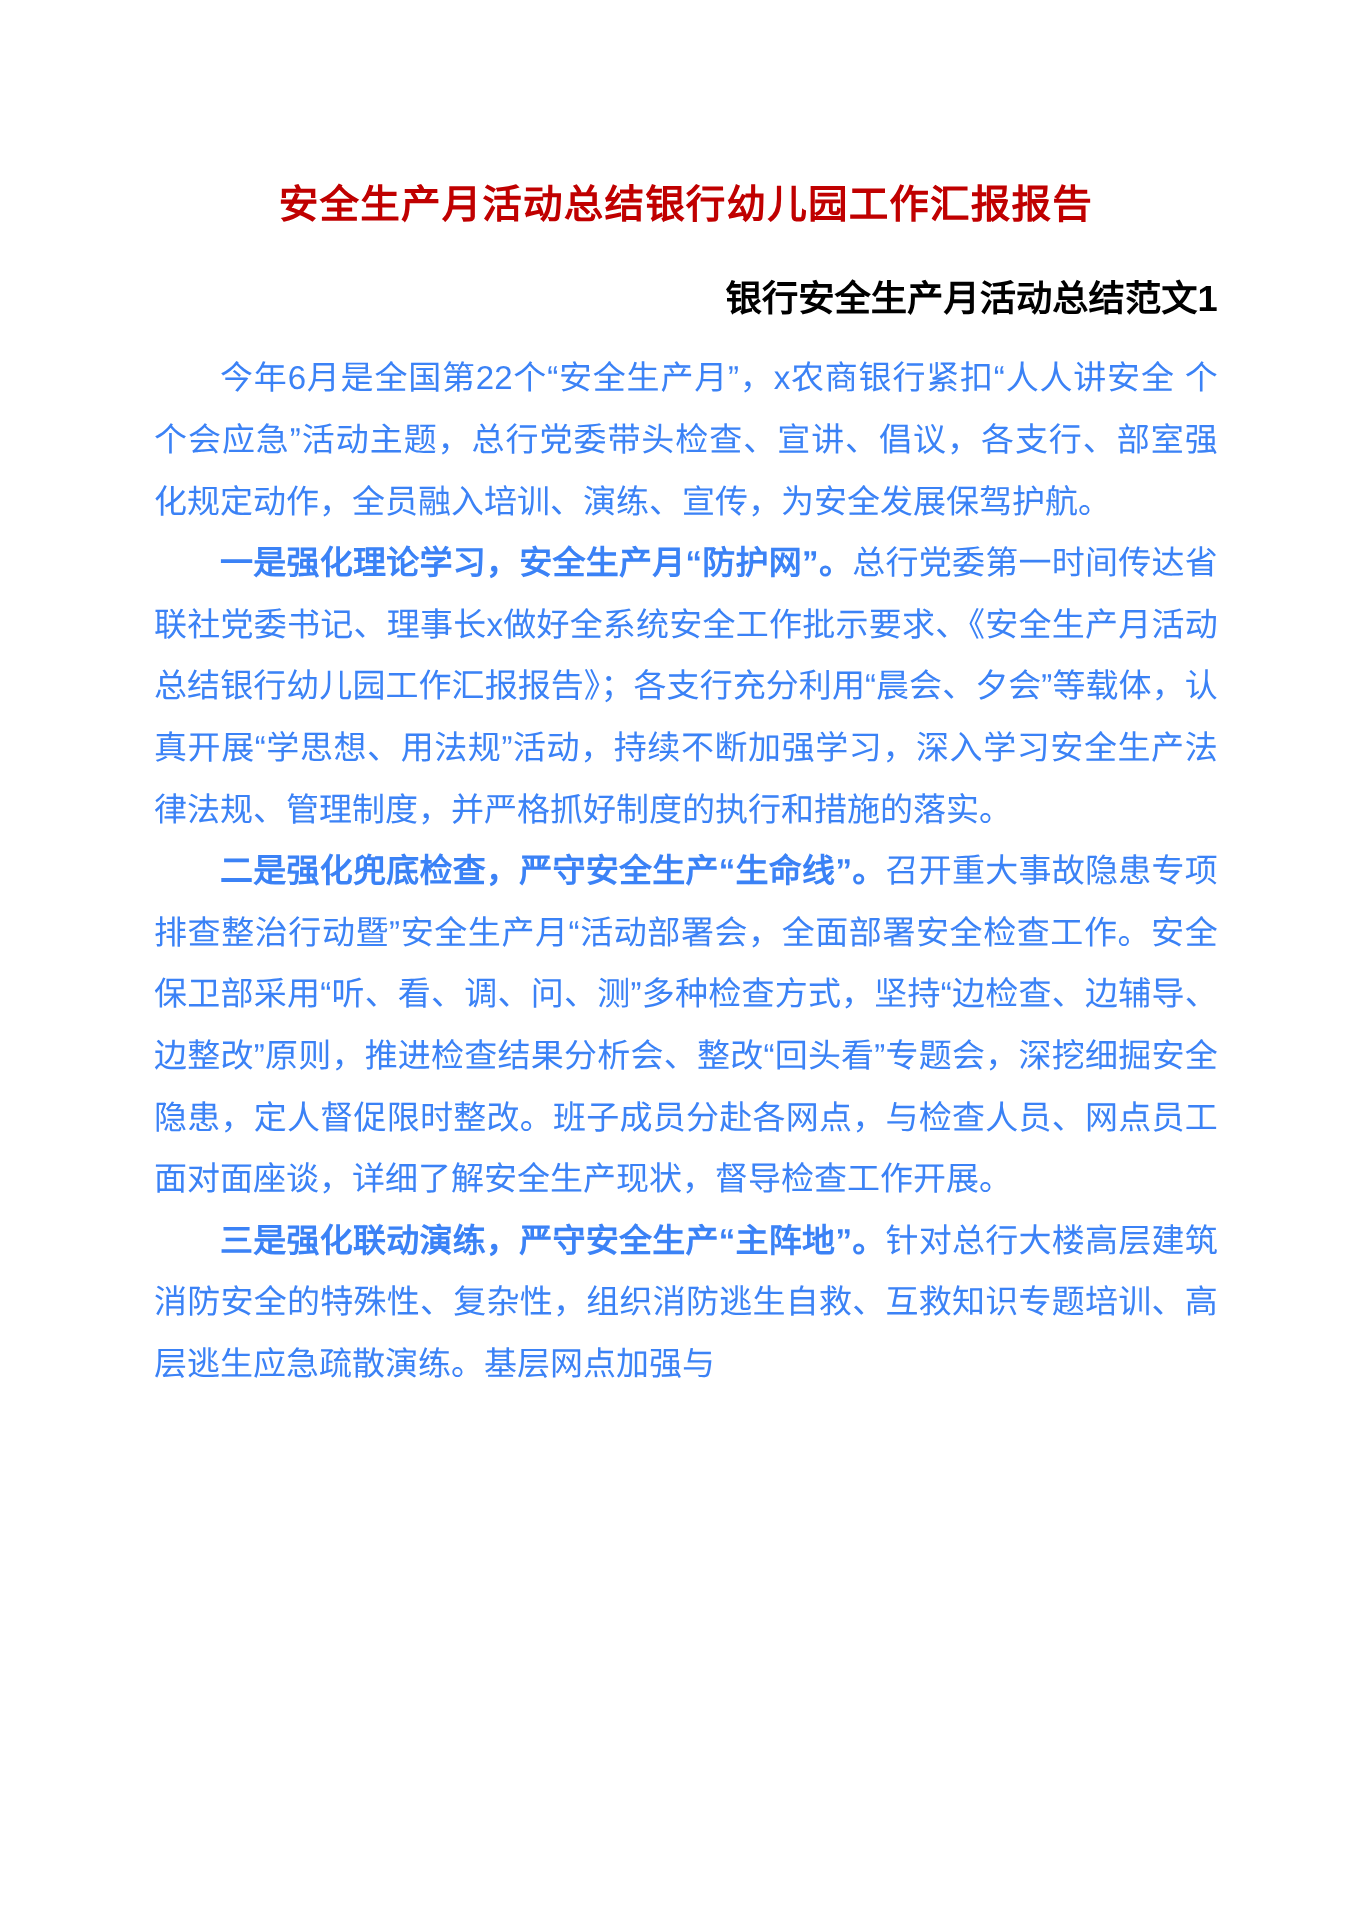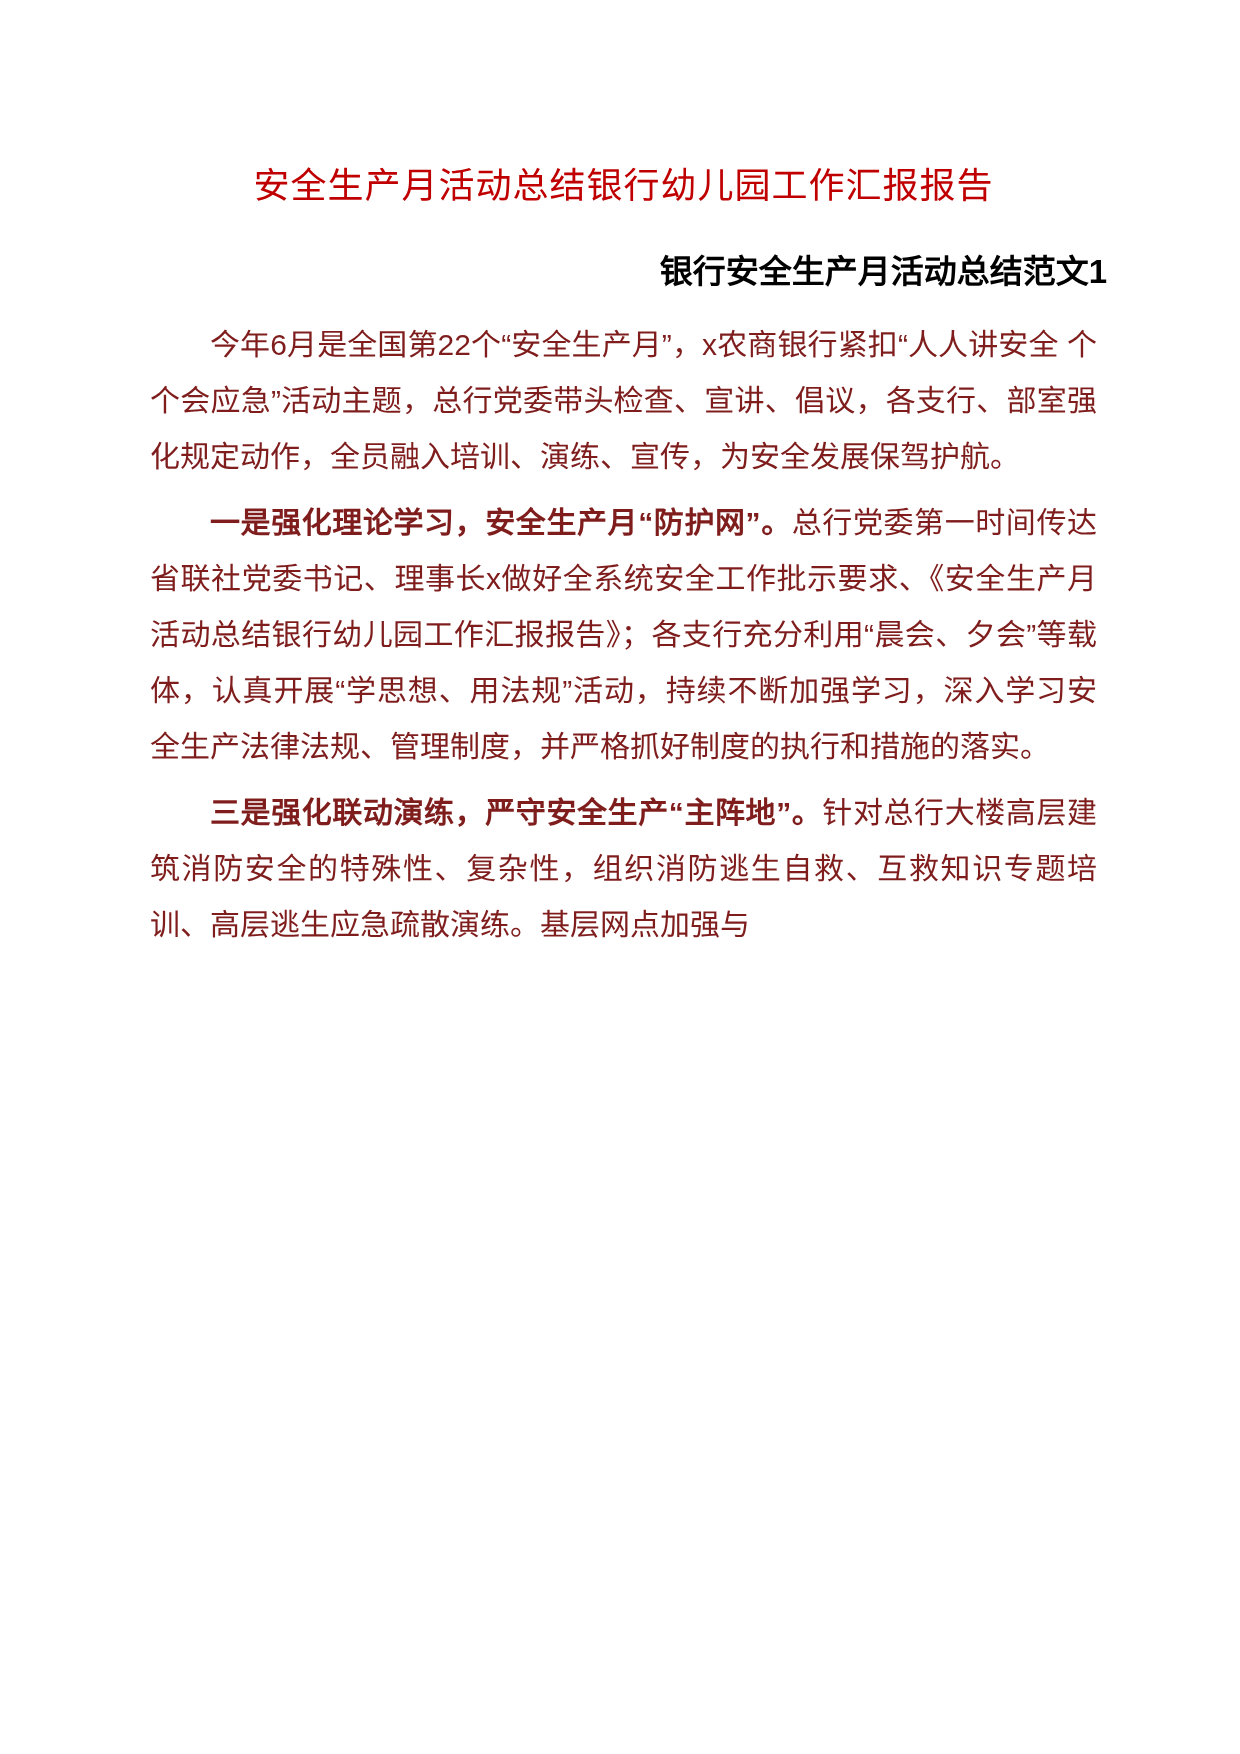--- a/index.html
+++ b/index.html
@@ -16,57 +16,58 @@
     box-sizing: border-box;
     padding: 163px 133px 0 140px;
     font-family: "Liberation Sans", "DejaVu Sans", sans-serif;
     color: #000000;
     overflow: hidden;
   }
   .doc-title {
     margin: 0 0 40px 0;
     font-size: 36px;
     line-height: 46px;
-    font-weight: normal;
+    font-weight: bold;
     text-align: center;
     letter-spacing: 1px;
   }
   .doc-subtitle {
     margin: 0 0 22px 0;
     font-size: 33px;
     line-height: 46px;
     font-weight: bold;
     text-align: right;
     color: #000000;
   }
   .body-text p {
-    margin: 10px;
+    margin: 0;
     font-size: 30px;
     line-height: 56px;
     text-align: justify;
     text-justify: inter-ideograph;
     text-indent: 2em;
-    color: #7f1d1d;
+    color: #3b82f6;
   }
   .body-text p .lead {
     font-weight: bold;
   }
 </style>
 </head>
 <body>
 
 <div class="page">
 
   <h1 class="doc-title" style="color: rgb(192, 0, 0);">安全生产月活动总结银行幼儿园工作汇报报告</h1>
 
   <h2 class="doc-subtitle">银行安全生产月活动总结范文1</h2>
 
   <div class="body-text">
 
     <p><span class="lead"></span><span>今年6月是全国第22个“安全生产月”，x农商银行紧扣“人人讲安全 个个会应急”活动主题，总行党委带头检查、宣讲、倡议，各支行、部室强化规定动作，全员融入培训、演练、宣传，为安全发展保驾护航。</span></p>
 
     <p><span class="lead">一是强化理论学习，安全生产月“防护网”。</span><span>总行党委第一时间传达省联社党委书记、理事长x做好全系统安全工作批示要求、《安全生产月活动总结银行幼儿园工作汇报报告》；各支行充分利用“晨会、夕会”等载体，认真开展“学思想、用法规”活动，持续不断加强学习，深入学习安全生产法律法规、管理制度，并严格抓好制度的执行和措施的落实。</span></p>
 
+    <p><span class="lead">二是强化兜底检查，严守安全生产“生命线”。</span><span>召开重大事故隐患专项排查整治行动暨”安全生产月“活动部署会，全面部署安全检查工作。安全保卫部采用“听、看、调、问、测”多种检查方式，坚持“边检查、边辅导、边整改”原则，推进检查结果分析会、整改“回头看”专题会，深挖细掘安全隐患，定人督促限时整改。班子成员分赴各网点，与检查人员、网点员工面对面座谈，详细了解安全生产现状，督导检查工作开展。</span></p>
 
     <p><span class="lead">三是强化联动演练，严守安全生产“主阵地”。</span><span>针对总行大楼高层建筑消防安全的特殊性、复杂性，组织消防逃生自救、互救知识专题培训、高层逃生应急疏散演练。基层网点加强与</span></p>
 
   </div>
 </div>
 
 </body></html>

